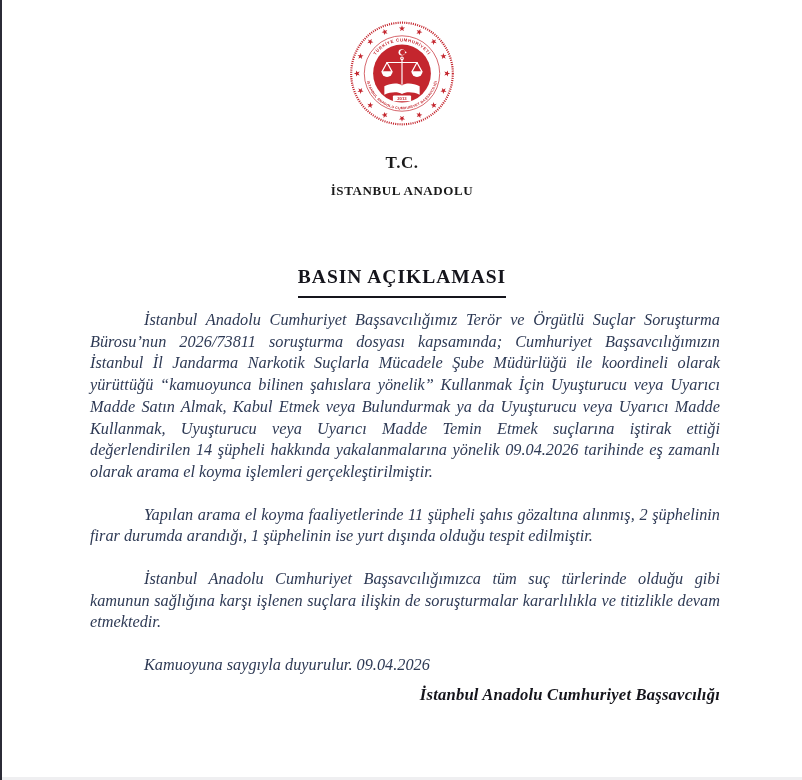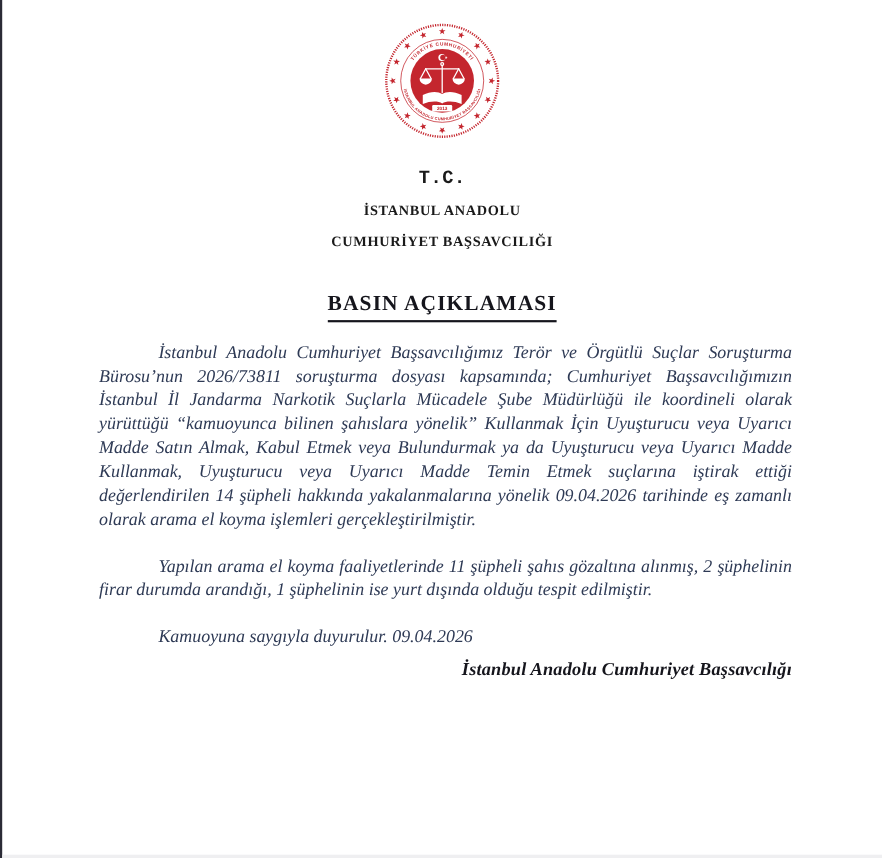--- a/index.html
+++ b/index.html
@@ -31,42 +31,41 @@
     left: 0;
     right: 0;
     text-align: center;
     color: #1a1a1a;
     font-weight: bold;
   }
   .hdr-tc {
     font-size: 17px;
     line-height: 26px;
     letter-spacing: 0.5px;
-    font-family: Liberation Mono, monospace;
   }
   .hdr-line {
     font-size: 13px;
     line-height: 29px;
     letter-spacing: 0.6px;
   }
   .title-wrap {
     position: absolute;
     top: 266px;
     left: 0;
     right: 0;
     text-align: center;
   }
   .title {
     display: inline-block;
     font-weight: bold;
     font-size: 19.5px;
     letter-spacing: 1px;
     color: #15151c;
     border-bottom: 2.5px solid #15151c;
-    padding-bottom: 3px;
+    padding-bottom: 8px;
   }
   .bodytext {
     position: absolute;
     top: 309px;
     left: 88px;
     width: 630px;
     color: #2e3a55;
     font-size: 16.3px;
     line-height: 21.7px;
     font-style: italic;
@@ -162,28 +161,28 @@
 
       <path d="M67 124 C 80 117.5, 93 117.5, 100 122.5 C 107 117.5, 120 117.5, 133 124 L133 139.5 C 120 134, 107 134, 100 138.5 C 93 134, 80 134, 67 139.5 Z" fill="#ffffff"></path>
       <rect x="83" y="141" width="34" height="11" rx="2" fill="#ffffff"></rect>
       <text x="100" y="149.6" text-anchor="middle" font-size="8" font-weight="bold" fill="#C4262E" font-family="Liberation Sans, sans-serif">2013</text>
     </svg>
   </div>
 
   <div class="hdr">
     <div class="hdr-tc">T.C.</div>
     <div class="hdr-line">İSTANBUL ANADOLU</div>
-    <div class="hdr-line">CUMHURİYET BAŞSAVCILIĞI</div>
   </div>
 
   <div class="title-wrap">
     <span class="title">BASIN AÇIKLAMASI</span>
   </div>
 
   <div class="bodytext">
     <p class="para">İstanbul Anadolu Cumhuriyet Başsavcılığımız Terör ve Örgütlü Suçlar Soruşturma Bürosu’nun 2026/73811 soruşturma dosyası kapsamında; Cumhuriyet Başsavcılığımızın İstanbul İl Jandarma Narkotik Suçlarla Mücadele Şube Müdürlüğü ile koordineli olarak yürüttüğü “kamuoyunca bilinen şahıslara yönelik” Kullanmak İçin Uyuşturucu veya Uyarıcı Madde Satın Almak, Kabul Etmek veya Bulundurmak ya da Uyuşturucu veya Uyarıcı Madde Kullanmak, Uyuşturucu veya Uyarıcı Madde Temin Etmek suçlarına iştirak ettiği değerlendirilen 14 şüpheli hakkında yakalanmalarına yönelik 09.04.2026 tarihinde eş zamanlı olarak arama el koyma işlemleri gerçekleştirilmiştir.</p>
     <p class="para">Yapılan arama el koyma faaliyetlerinde 11 şüpheli şahıs gözaltına alınmış, 2 şüphelinin firar durumda arandığı, 1 şüphelinin ise yurt dışında olduğu tespit edilmiştir.</p>
+    <p class="para">İstanbul Anadolu Cumhuriyet Başsavcılığımızca tüm suç türlerinde olduğu gibi kamunun sağlığına karşı işlenen suçlara ilişkin de soruşturmalar kararlılıkla ve titizlikle devam etmektedir.</p>
     <p class="para closing">Kamuoyuna saygıyla duyurulur. 09.04.2026</p>
     <div class="signature">İstanbul Anadolu Cumhuriyet Başsavcılığı</div>
   </div>
 
   <div class="bottom-strip"></div>
 </div>
 
 </body></html>

